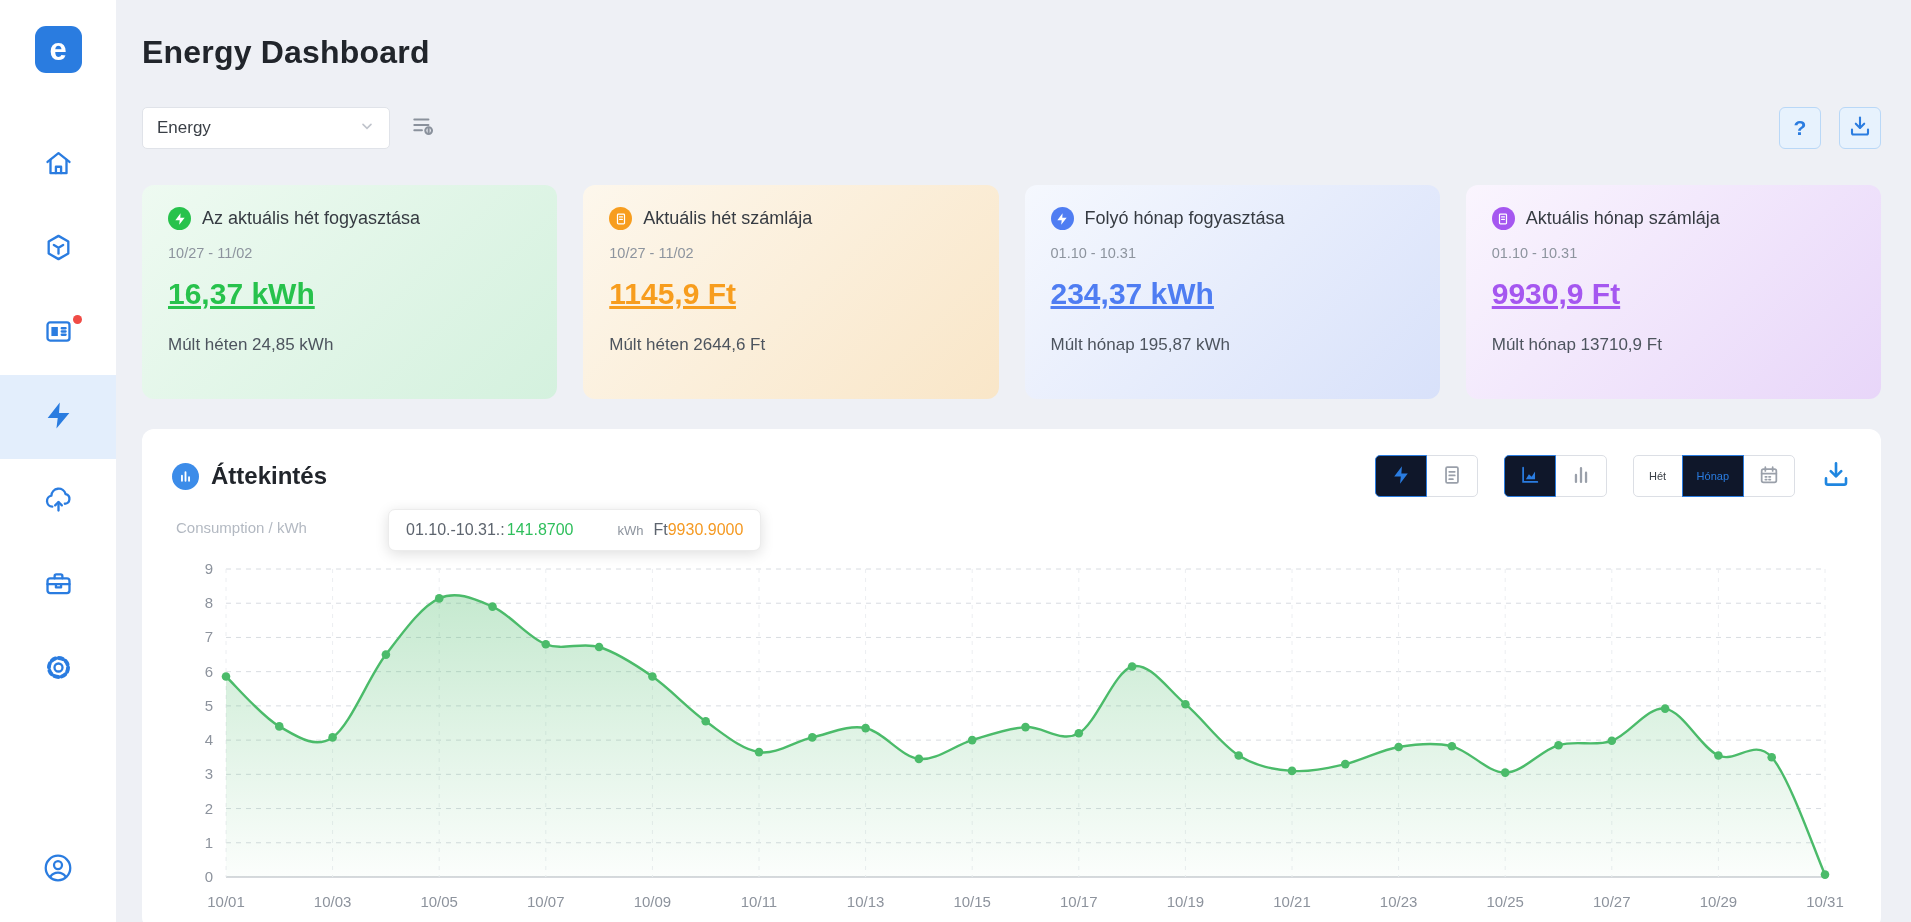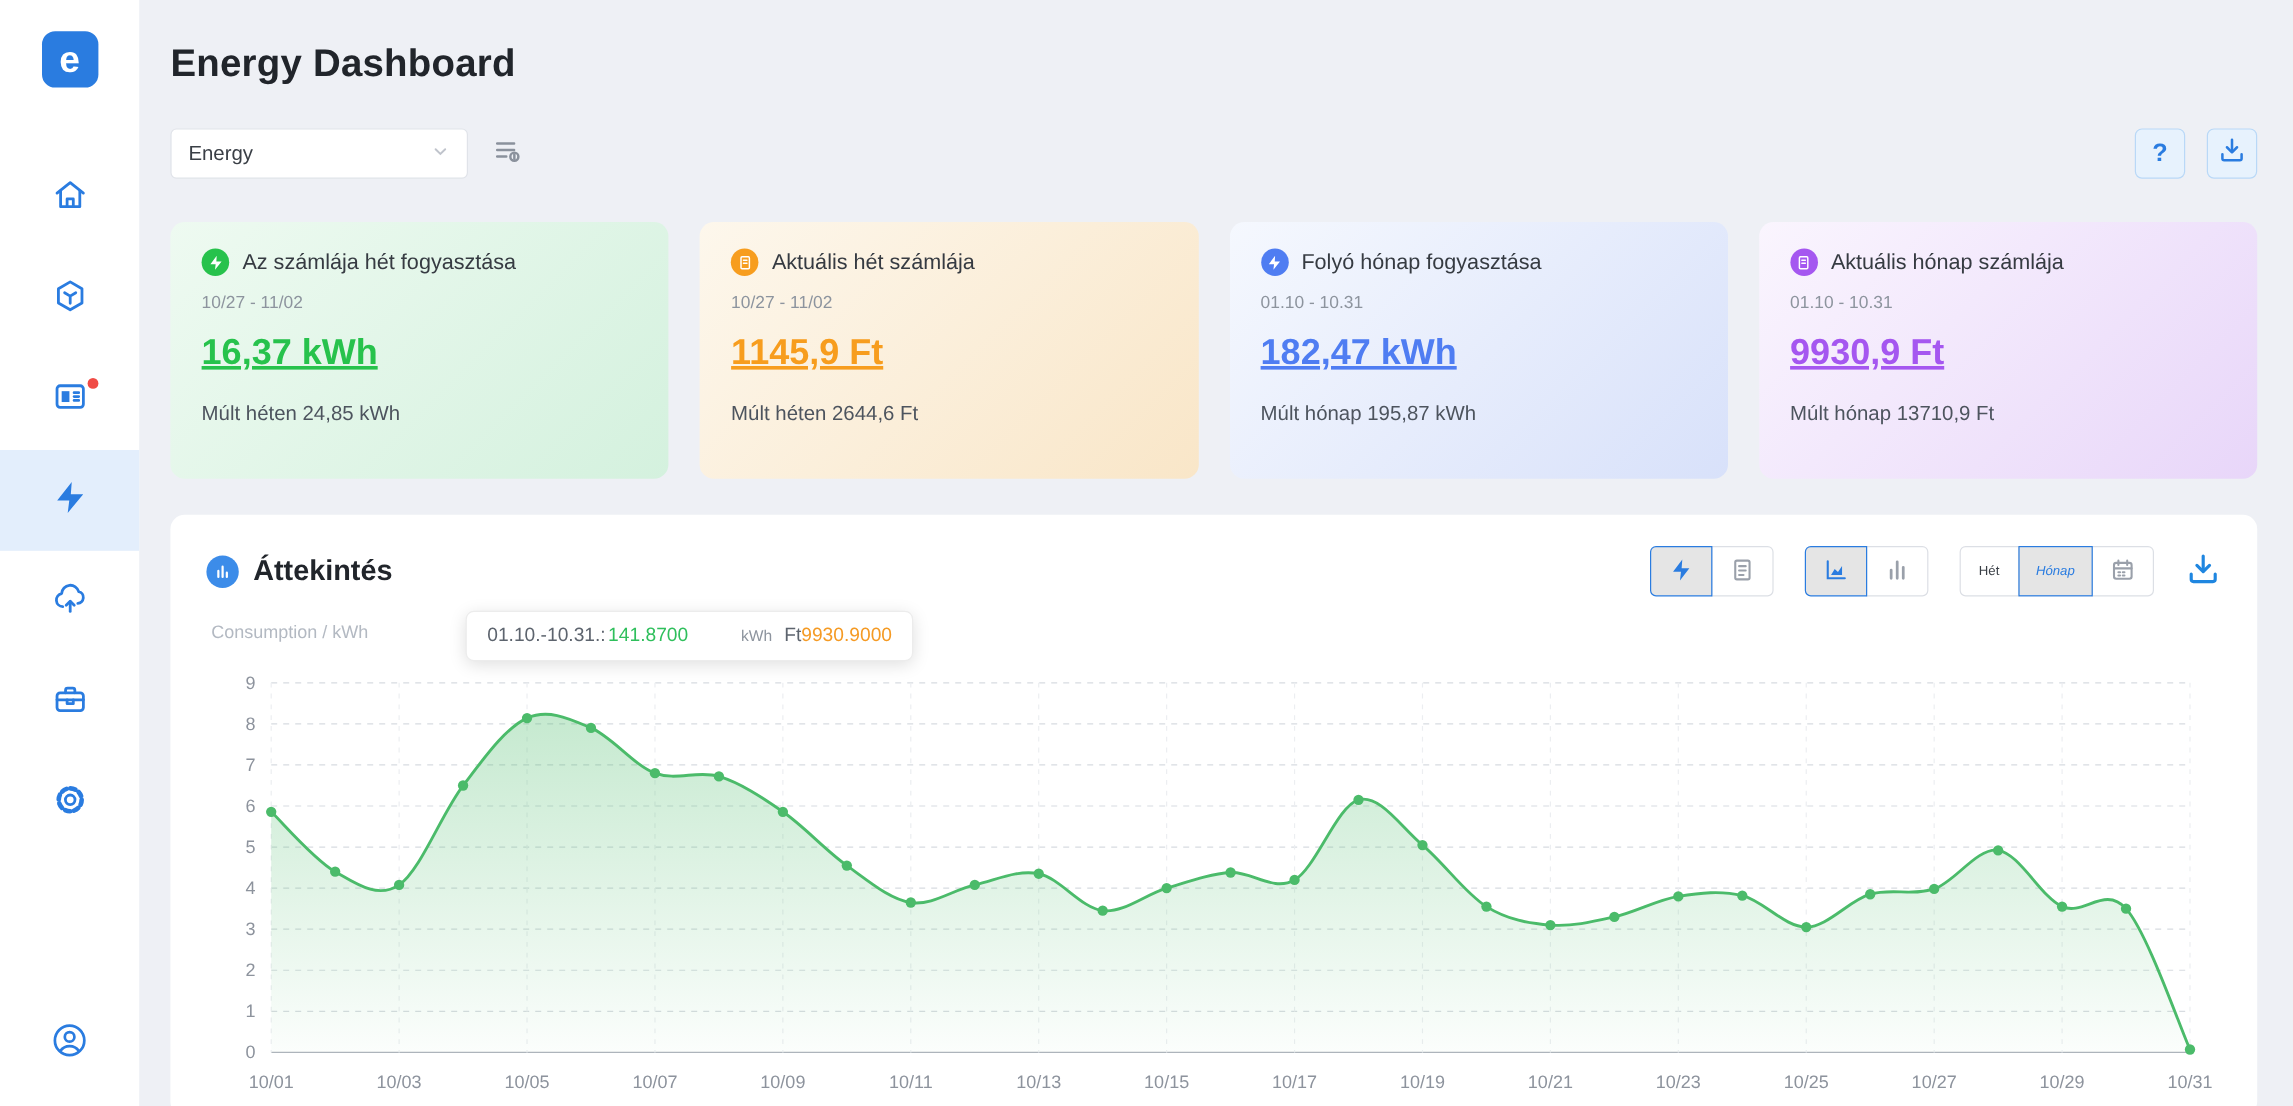--- a/index.html
+++ b/index.html
@@ -45,21 +45,21 @@
   .panel-head { display:flex; align-items:center; }
   .panel-title-wrap { display:flex; align-items:center; gap:12px; }
   .panel-badge { width:27px; height:27px; border-radius:50%; background:#3c8ce9; display:flex; align-items:center; justify-content:center; }
   .panel-badge svg { width:17px; height:17px; }
   .panel-title { font-size:24px; font-weight:bold; color:#21252b; }
   .toolbar { margin-left:auto; display:flex; align-items:center; gap:26px; }
   .btn-group { display:flex; }
   .tbtn { min-width:50px; height:42px; padding:0 14px; background:#fff; border:1px solid #dcdfe5; display:flex; align-items:center; justify-content:center; cursor:pointer; font-size:11px; color:#3a3f46; margin-left:-1px; }
   .btn-group .tbtn:first-child { border-radius:5px 0 0 5px; margin-left:0; }
   .btn-group .tbtn:last-child { border-radius:0 5px 5px 0; }
-  .tbtn.selected { background:#e5e5e5; border-color:#2a7ce0; color:#2a7ce0; z-index:1; position:relative;font-style:italic; }
+  .tbtn.selected { background:#0f172a; border-color:#2a7ce0; color:#2a7ce0; z-index:1; position:relative; }
   .tbtn svg { width:22px; height:22px; }
   .dl-plain { cursor:pointer; display:flex; }
   .dl-plain svg { width:30px; height:30px; }
 
   
   .chart-wrap { position:relative; margin-top:20px; padding-top:36px; }
   .axis-title { position:absolute; top:2px; left:4px; font-size:15px; color:#b3b9c2; }
   .chart-tooltip { position:absolute; top:-8px; left:216px; background:#fff; border:1px solid #ececec; border-radius:7px; box-shadow:0 3px 14px rgba(0,0,0,0.13); padding:11px 17px; font-size:16px; color:#5d646e; white-space:nowrap; z-index:3; display:flex; align-items:baseline; }
   .tt-green { color:#2fbf5c; margin-left:2px; }
   .tt-unit { font-size:13px; color:#8d949e; margin:0 10px 0 4px;padding-left:40px; }
@@ -182,21 +182,21 @@
   </div>
 
   <div class="cards">
     <div class="card" style="background: linear-gradient(135deg, rgb(238, 250, 241), rgb(212, 241, 222));">
       <div class="card-head">
         <span class="badge" style="background: rgb(39, 194, 76);">
           <svg viewBox="0 0 24 24">
               <polygon points="13 2 4 14 11.5 14 10.6 22 20 10 12.5 10" fill="#fff"></polygon>
             </svg>
         </span>
-        <span>Az számlája hét fogyasztása</span>
+        <span>Az aktuális hét fogyasztása</span>
       </div>
       <div class="period">10/27 - 11/02</div>
       <div class="value" style="color: rgb(39, 194, 76);">16,37 kWh</div>
       <div class="compare">Múlt héten 24,85 kWh</div>
     </div>
     <div class="card" style="background: linear-gradient(135deg, rgb(253, 247, 236), rgb(249, 230, 200));">
       <div class="card-head">
         <span class="badge" style="background: rgb(247, 157, 30);">
           <svg viewBox="0 0 24 24" fill="none" stroke="#fff" stroke-width="2.1" stroke-linecap="round">
               <rect x="6" y="3.5" width="12" height="17" rx="1.5"></rect>
@@ -212,21 +212,21 @@
     <div class="card" style="background: linear-gradient(135deg, rgb(245, 248, 254), rgb(216, 225, 250));">
       <div class="card-head">
         <span class="badge" style="background: rgb(79, 125, 242);">
           <svg viewBox="0 0 24 24">
               <polygon points="13 2 4 14 11.5 14 10.6 22 20 10 12.5 10" fill="#fff"></polygon>
             </svg>
         </span>
         <span>Folyó hónap fogyasztása</span>
       </div>
       <div class="period">01.10 - 10.31</div>
-      <div class="value" style="color: rgb(79, 125, 242);">182,47 kWh</div>
+      <div class="value" style="color: rgb(79, 125, 242);">234,37 kWh</div>
       <div class="compare">Múlt hónap 195,87 kWh</div>
     </div>
     <div class="card" style="background: linear-gradient(135deg, rgb(250, 245, 254), rgb(232, 214, 249));">
       <div class="card-head">
         <span class="badge" style="background: rgb(165, 87, 240);">
           <svg viewBox="0 0 24 24" fill="none" stroke="#fff" stroke-width="2.1" stroke-linecap="round">
               <rect x="6" y="3.5" width="12" height="17" rx="1.5"></rect>
               <path d="M9.5 8.5h5M9.5 12.5h5"></path>
             </svg>
         </span>

